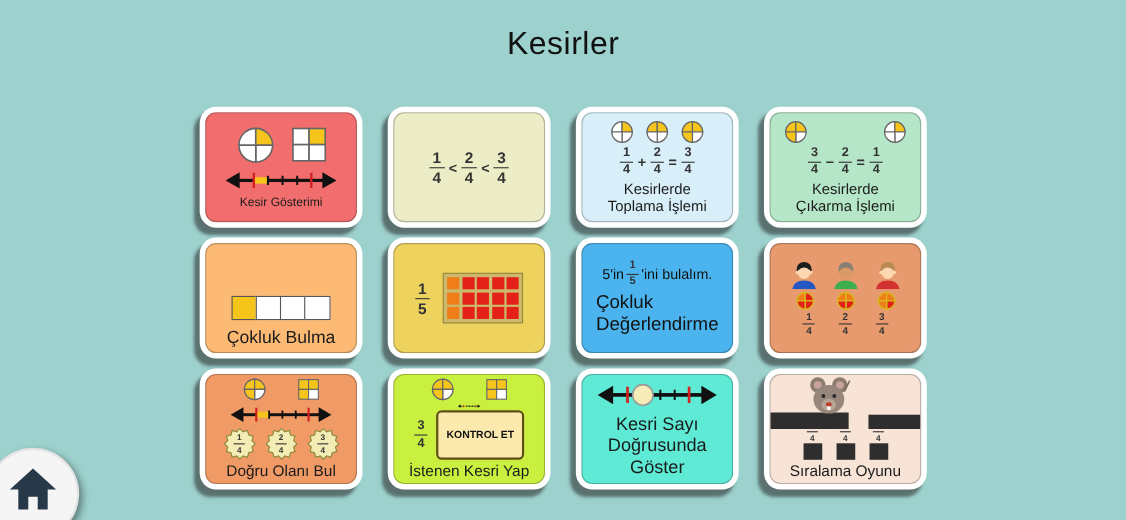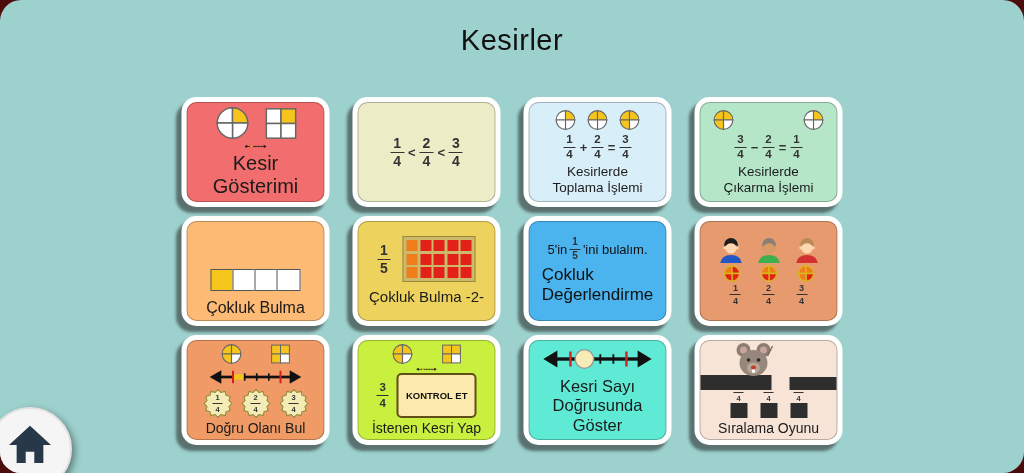--- a/index.html
+++ b/index.html
@@ -1,21 +1,21 @@
 <!DOCTYPE html>
 <html><head>
 <meta charset="utf-8">
 <style>
   * { box-sizing: border-box; }
   html,body { margin:0; padding:0; }
   body {
     width:1024px; height:473px; background:#4d0b0b; overflow:hidden;
     font-family:"Liberation Sans","DejaVu Sans",sans-serif; position:relative;
   }
-  .stage { position:absolute; inset:0; background:#9dd1cd; border-radius:21px; overflow:hidden; }
+  .stage { position:absolute; inset:0; background:#9dd1cd; border-radius:0; overflow:hidden; }
   .page-title {
     position:absolute; top:24px; left:0; width:100%; text-align:center;
     font-size:29px; color:#111; letter-spacing:.5px;
   }
   .grid {
     position:absolute; top:97px; left:50%; transform:translateX(-50%);
     display:grid; grid-template-columns:repeat(4,148px); grid-auto-rows:110px;
     column-gap:23px; row-gap:9px;
   }
   .card {
@@ -104,21 +104,21 @@
           <polygon points="1,12 15,4 15,20" fill="#111"></polygon>
             <polygon points="111,12 97,4 97,20" fill="#111"></polygon>
           <rect x="13" y="10.4" width="86" height="3.2" fill="#111"></rect>
           <rect x="29" y="8.8" width="14" height="6.4" fill="#f5c51c"></rect>
           <line x1="29" y1="4.5" x2="29" y2="19.5" stroke="#d42020" stroke-width="2.4"></line>
           <line x1="86" y1="4.5" x2="86" y2="19.5" stroke="#d42020" stroke-width="2.4"></line>
           <line x1="43" y1="7.5" x2="43" y2="16.5" stroke="#111" stroke-width="2"></line>
           <line x1="57.5" y1="7.5" x2="57.5" y2="16.5" stroke="#111" stroke-width="2"></line>
           <line x1="72" y1="7.5" x2="72" y2="16.5" stroke="#111" stroke-width="2"></line>
         </svg>
-        <div class="card-title" style="font-size:20px">Kesir Gösterimi</div>
+        <div class="card-title" style="font-size:11px">Kesir Gösterimi</div>
       </div>
     </div>
 
     <div class="card">
       <div class="card-inner" style="background: rgb(236, 236, 198);">
         <div class="eq-row">
           <span class="frac frac-lg">
               <span class="n">1</span>
               <span class="d">4</span>
             </span>
@@ -246,21 +246,20 @@
               <div class="gc"></div>
               <div class="gc"></div>
               <div class="gc"></div>
             <div class="gc o"></div>
               <div class="gc"></div>
               <div class="gc"></div>
               <div class="gc"></div>
               <div class="gc"></div>
           </div>
         </div>
-        <div class="card-title" style="font-size:15px">Çokluk Bulma -2-</div>
       </div>
     </div>
 
     <div class="card">
       <div class="card-inner" style="gap: 4px; background: rgb(75, 180, 239);">
         <div class="intro-row">
           <span>5'in</span>
           <span class="frac frac-sm" style="font-size:10px">
               <span class="n">1</span>
               <span class="d">5</span>

